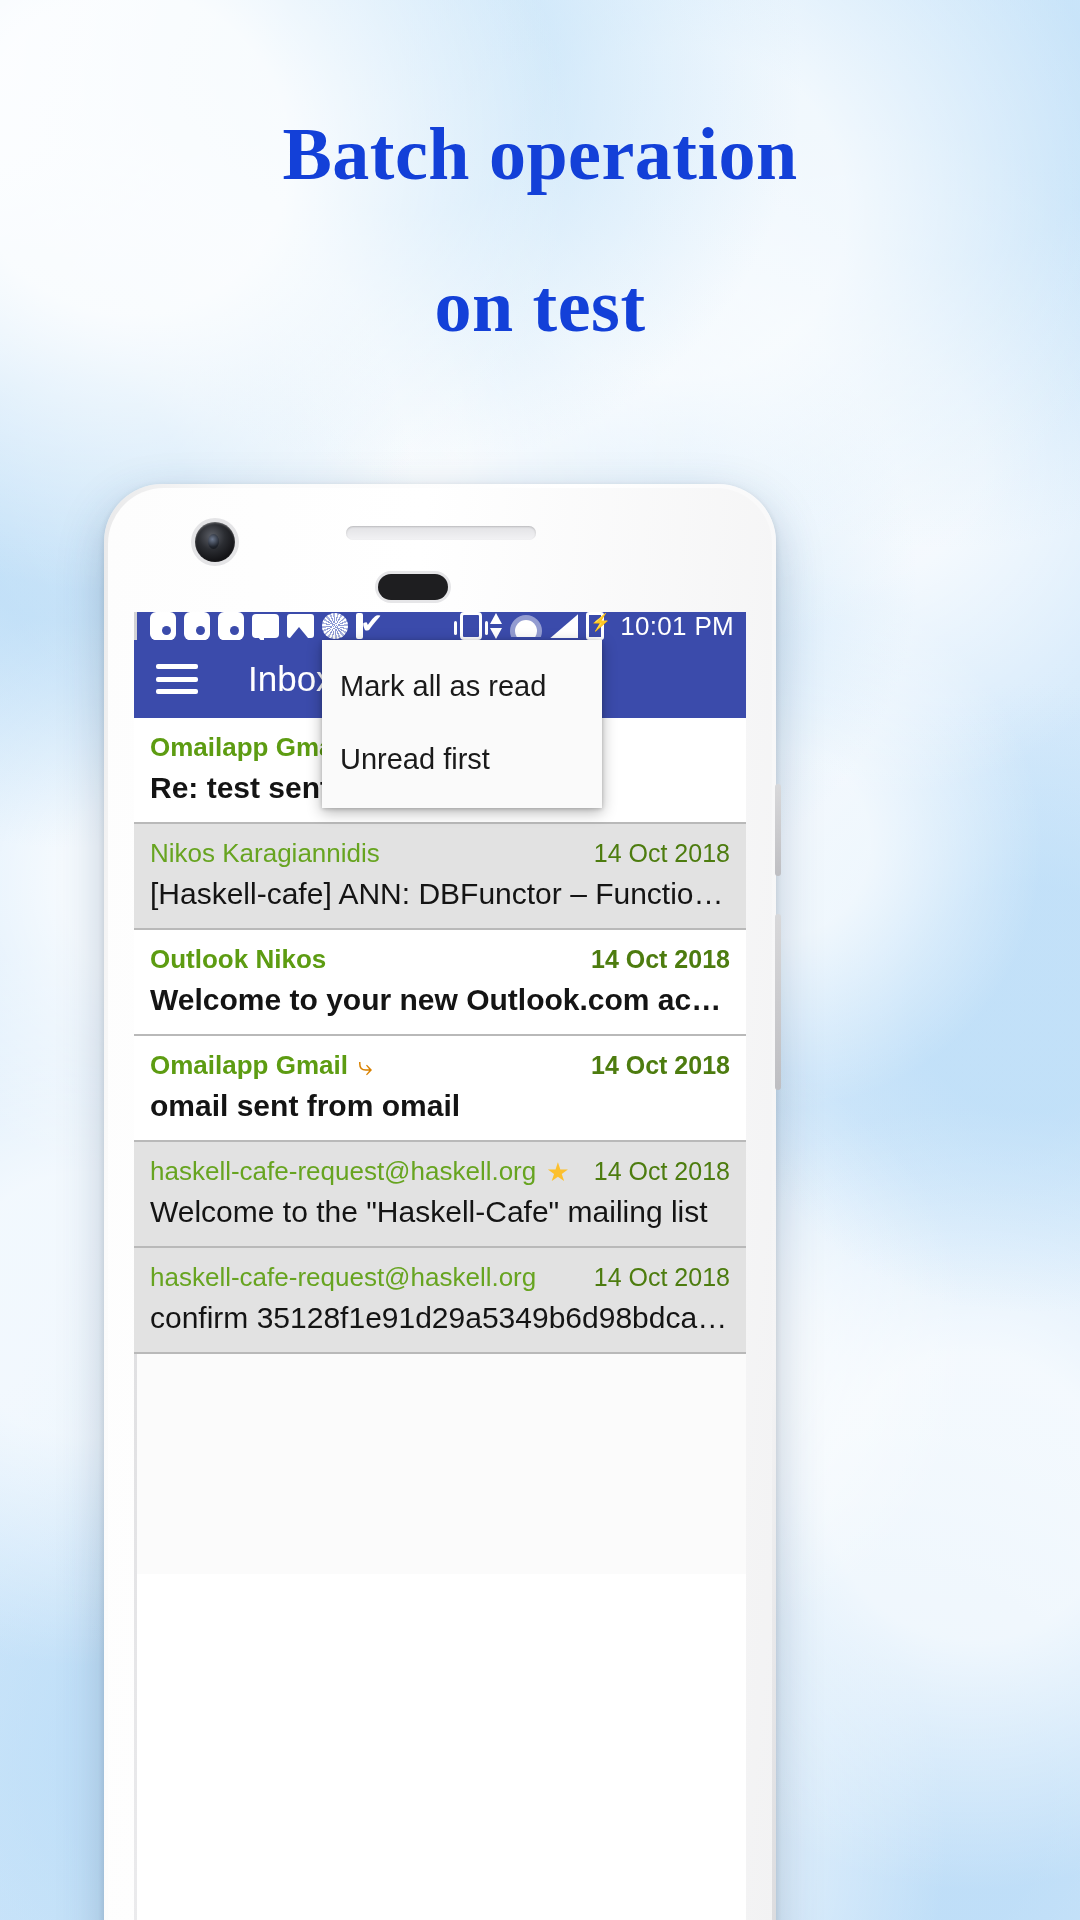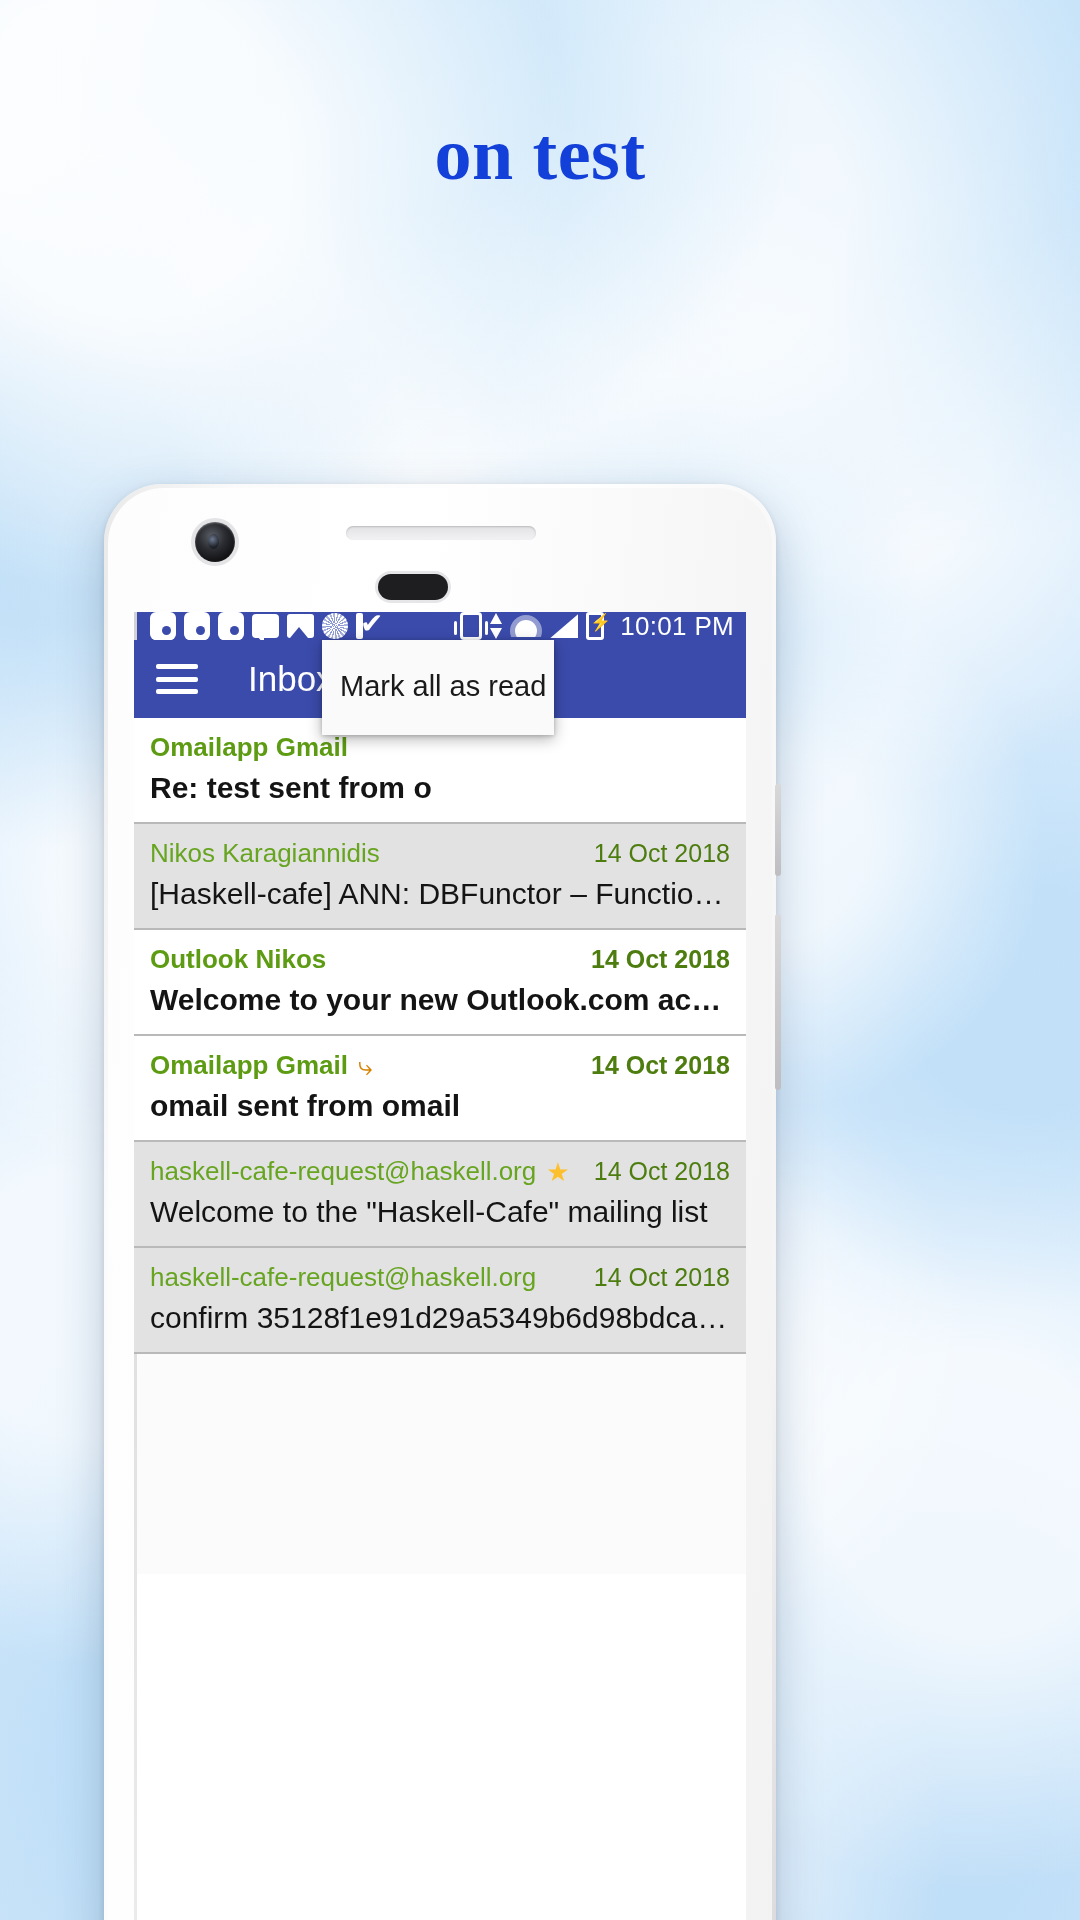--- a/index.html
+++ b/index.html
@@ -200,21 +200,21 @@
   .hamburger span { display:block;height:5px;background:#fff;border-radius:2px; }
   .appbar-title {
     color: #fff; font-size: 35px; font-weight: 500;
     margin-left: 50px; white-space: nowrap; overflow: hidden;
   }
 
   
   .dropdown {
     position: absolute;
     left: 188px; top: 0px;
-    width: 232px;
+    width: 280px;
     background: #fafafa;
     box-shadow: 0 4px 14px rgba(0,0,0,.3), 0 1px 4px rgba(0,0,0,.2);
     z-index: 40;
     padding: 10px 8px 12px 0;
   }
   .dd-item {
     font-size: 29px; color: #1a1a1a;
     padding: 20px 0 20px 18px;
     white-space: nowrap;
   }
@@ -254,20 +254,21 @@
     position:absolute; left:0; top:0; bottom:0; width:3px;
     background:linear-gradient(180deg,#d2d2d4,#ececee);
   }
 </style>
 </head>
 <body>
 
 <div class="bg"></div>
 
 <div class="headline">
+  <span>Batch operation</span>
   <span class="line2">on test</span>
 </div>
 
 <div class="phone">
   <div class="phone-inner"></div>
   <div class="btn-power"></div>
   <div class="btn-vol"></div>
   <div class="camera"></div>
   <div class="earpiece"></div>
   <div class="sensor"></div>
@@ -298,20 +299,21 @@
     <div class="appbar">
       <div class="hamburger">
         <span></span>
         <span></span>
         <span></span>
       </div>
       <div class="appbar-title">Inbox@oa</div>
 
       <div class="dropdown">
         <div class="dd-item">Mark all as read</div>
+        <div class="dd-item">Unread first</div>
       </div>
     </div>
 
     <div class="maillist">
 
       <div class="mailrow unread">
         <div class="row-top">
           <span class="sender">Omailapp Gmail</span>
           <span class="date"></span>
         </div>

